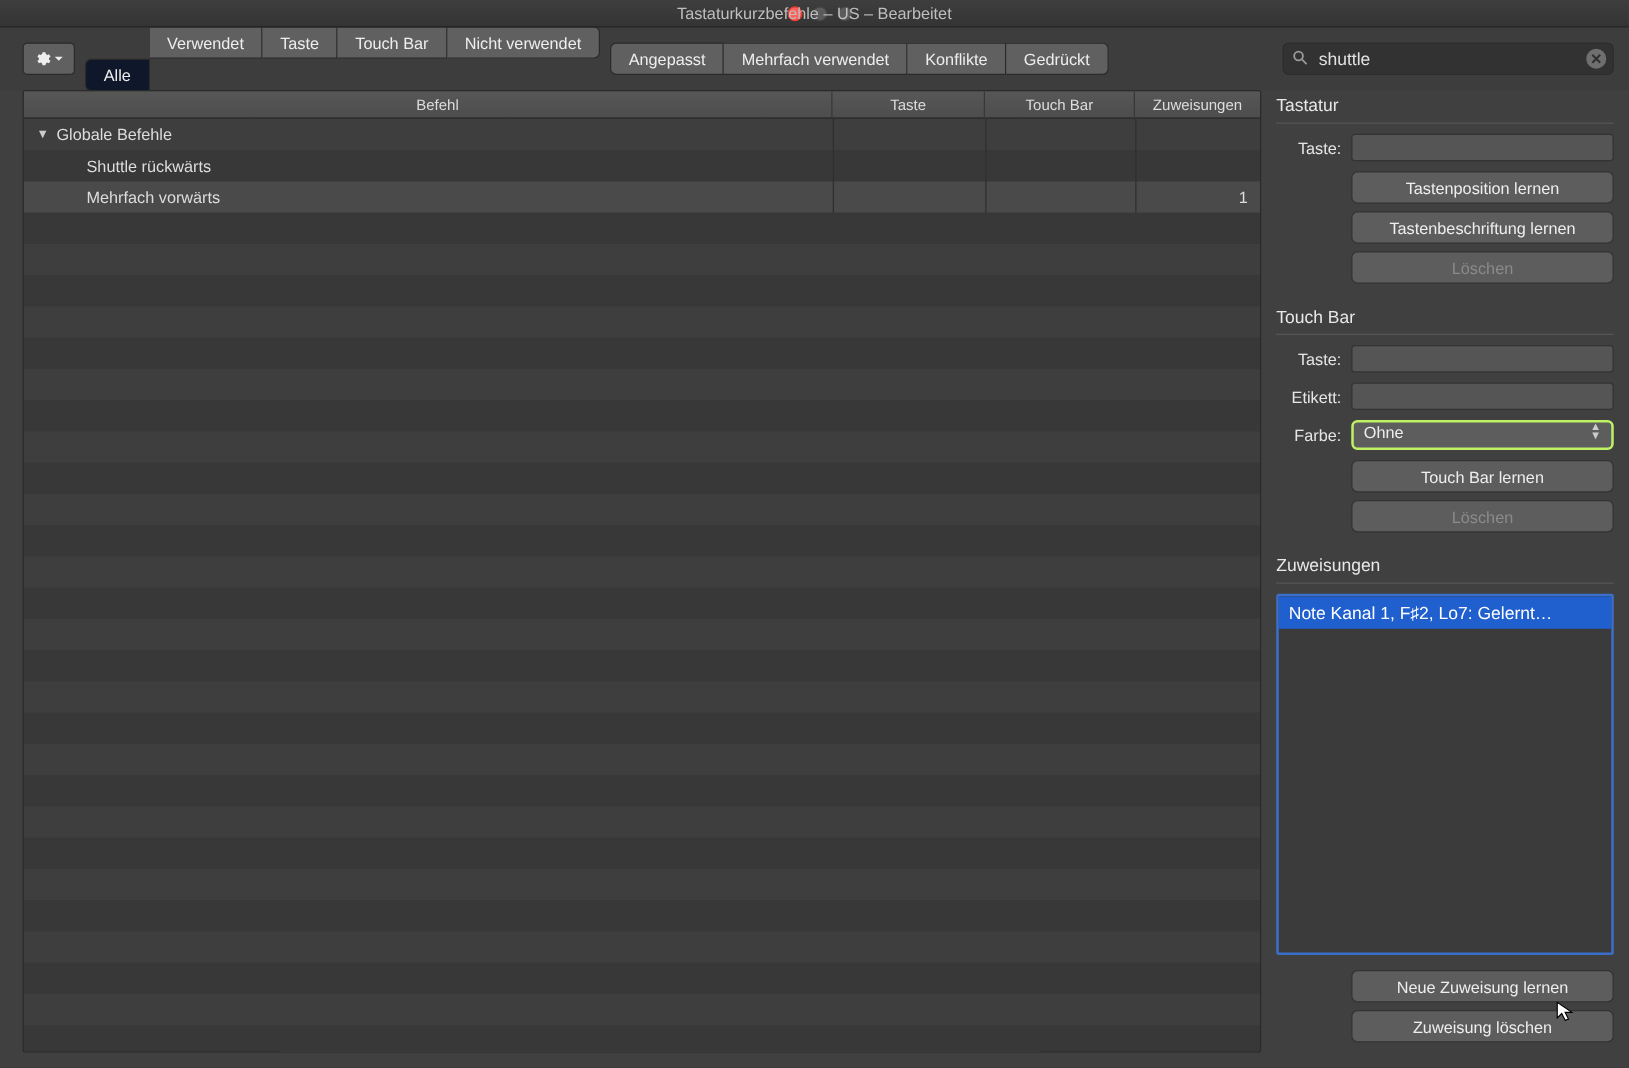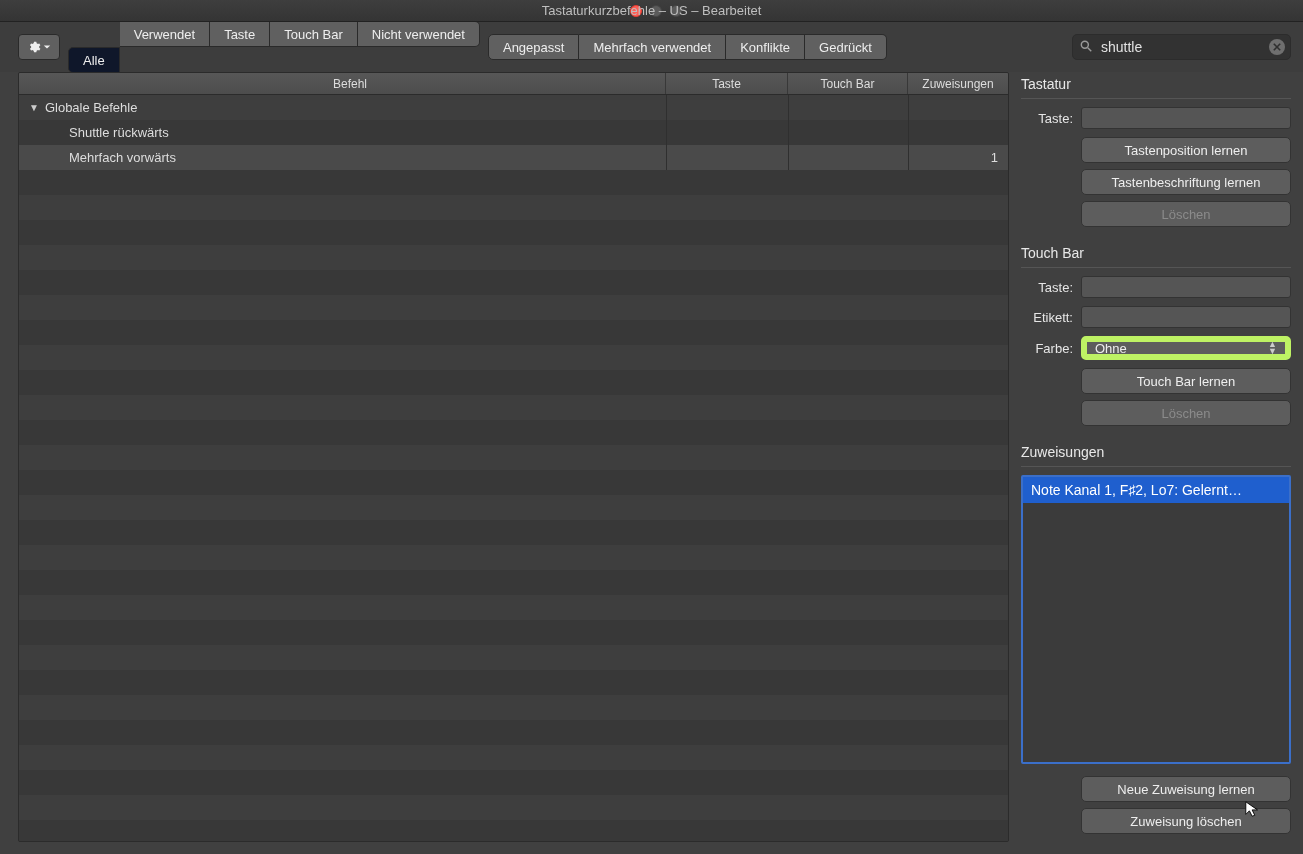--- a/index.html
+++ b/index.html
@@ -15,21 +15,21 @@
   
   .toolbar { height: 50px; padding: 12px 12px 12px 18px; display: flex; align-items: center; gap: 8px; background: #3d3d3d; }
   .gear-btn { background: #606060; border: 1px solid #2a2a2a; border-radius: 4px; height: 26px; padding: 0 8px; display: flex; align-items: center; gap: 2px; color: #eee; cursor: pointer; }
   .seg { display: flex; }
   .seg .seg-btn { background: #606060; border: 1px solid #2a2a2a; height: 26px; padding: 0 14px; display:flex; align-items:center; color:#eee; cursor:pointer; font-size:13px; }
   .seg .seg-btn:first-child { border-radius: 5px 0 0 5px; }
   .seg .seg-btn:last-child  { border-radius: 0 5px 5px 0; }
   .seg .seg-btn + .seg-btn { border-left: none; }
   .seg-btn.active { background: #0f172a; margin-top: 26px; }
   .toolbar-spacer { flex:1; }
-  .search-wrap { position: relative; width: 219px; margin-left: 6px;}
+  .search-wrap { position: relative; width: 265px; margin-left: 6px;}
   .search-input { width: 100%; height: 26px; border-radius: 5px; border: 1px solid #2c2c2c; background: #323232; color: #e2e2e2; padding: 0 26px 0 28px; font-size: 14px; outline:none;}
   .search-icon { position: absolute; left: 7px; top: 5px; color: #9a9a9a; }
   .clear-icon { position: absolute; right: 6px; top: 5px; width:16px; height:16px; border-radius:50%; background:#6f6f6f; color:#2f2f2f; display:flex; align-items:center; justify-content:center; font-size:11px; cursor:pointer;}
   
   .main { display:flex; height: calc(854px - 22px - 50px); padding: 0 12px 12px 18px; gap: 12px;}
   
   .table-wrap { flex:1; background:#3a3a3a; border:1px solid #2b2b2b; border-radius:2px; display:flex; flex-direction:column; overflow:hidden;}
   .thead { display:flex; height:22px; background:linear-gradient(#575757,#4d4d4d); border-bottom:1px solid #2b2b2b; font-size:12px; color:#ddd;}
   .th { display:flex; align-items:center; justify-content:center; border-right:1px solid #383838;}
   .th.cmd { flex:1;margin-left:16px; }
@@ -50,21 +50,21 @@
   .indent { width: 50px;}
   
   .side { width:270px; display:flex; flex-direction:column; gap: 6px;}
   .section-title { font-size:14px; color:#e8e8e8; padding: 4px 0 6px 0; border-bottom:1px solid #555; margin-bottom:8px;}
   .field-row { display:flex; align-items:center; gap:8px; margin-bottom:8px;}
   .field-label { width:52px; text-align:right; color:#e6e6e6; font-size:13px;}
   .field-input { flex:1; height:22px; background:#555; border:1px solid #333; border-radius:3px;}
   .btncol { margin-left:60px; display:flex; flex-direction:column; gap:6px;}
   .btn { height:26px; background:#5d5d5d; border:1px solid #333; border-radius:5px; color:#eee; font-size:13px; display:flex; align-items:center; justify-content:center; cursor:pointer;}
   .btn.disabled { color:#8b8b8b; }
-  .select { flex:1; height:24px; background:#5d5d5d; border:6px solid #bef264; border-radius:5px; display:flex; align-items:center; padding:0 8px; justify-content:space-between; color:#eee; cursor:pointer;}
+  .select { flex:1; height:24px; background:#5d5d5d; border:2px solid #bef264; border-radius:5px; display:flex; padding:0 8px; justify-content:space-between; color:#eee; cursor:pointer;}
   .updown { font-size:9px; line-height:7px; color:#ccc; display:flex; flex-direction:column; align-items:center;}
   .list { flex:1; min-height:230px; border:2px solid #3b6fc9; background:#3b3b3b; border-radius:2px; overflow:hidden;}
   .list-item { background:#1f5fce; color:#fff; padding:5px 8px; font-size:14px; white-space:nowrap; overflow:hidden; text-overflow:ellipsis;}
   .side .section { margin-bottom: 8px;}
   .side-spacer{height:4px;}
   .cursor-img{position:absolute; left:1244px; top:800px; pointer-events:none;}
   svg { display:block;}
 </style>
 </head>
 <body>

